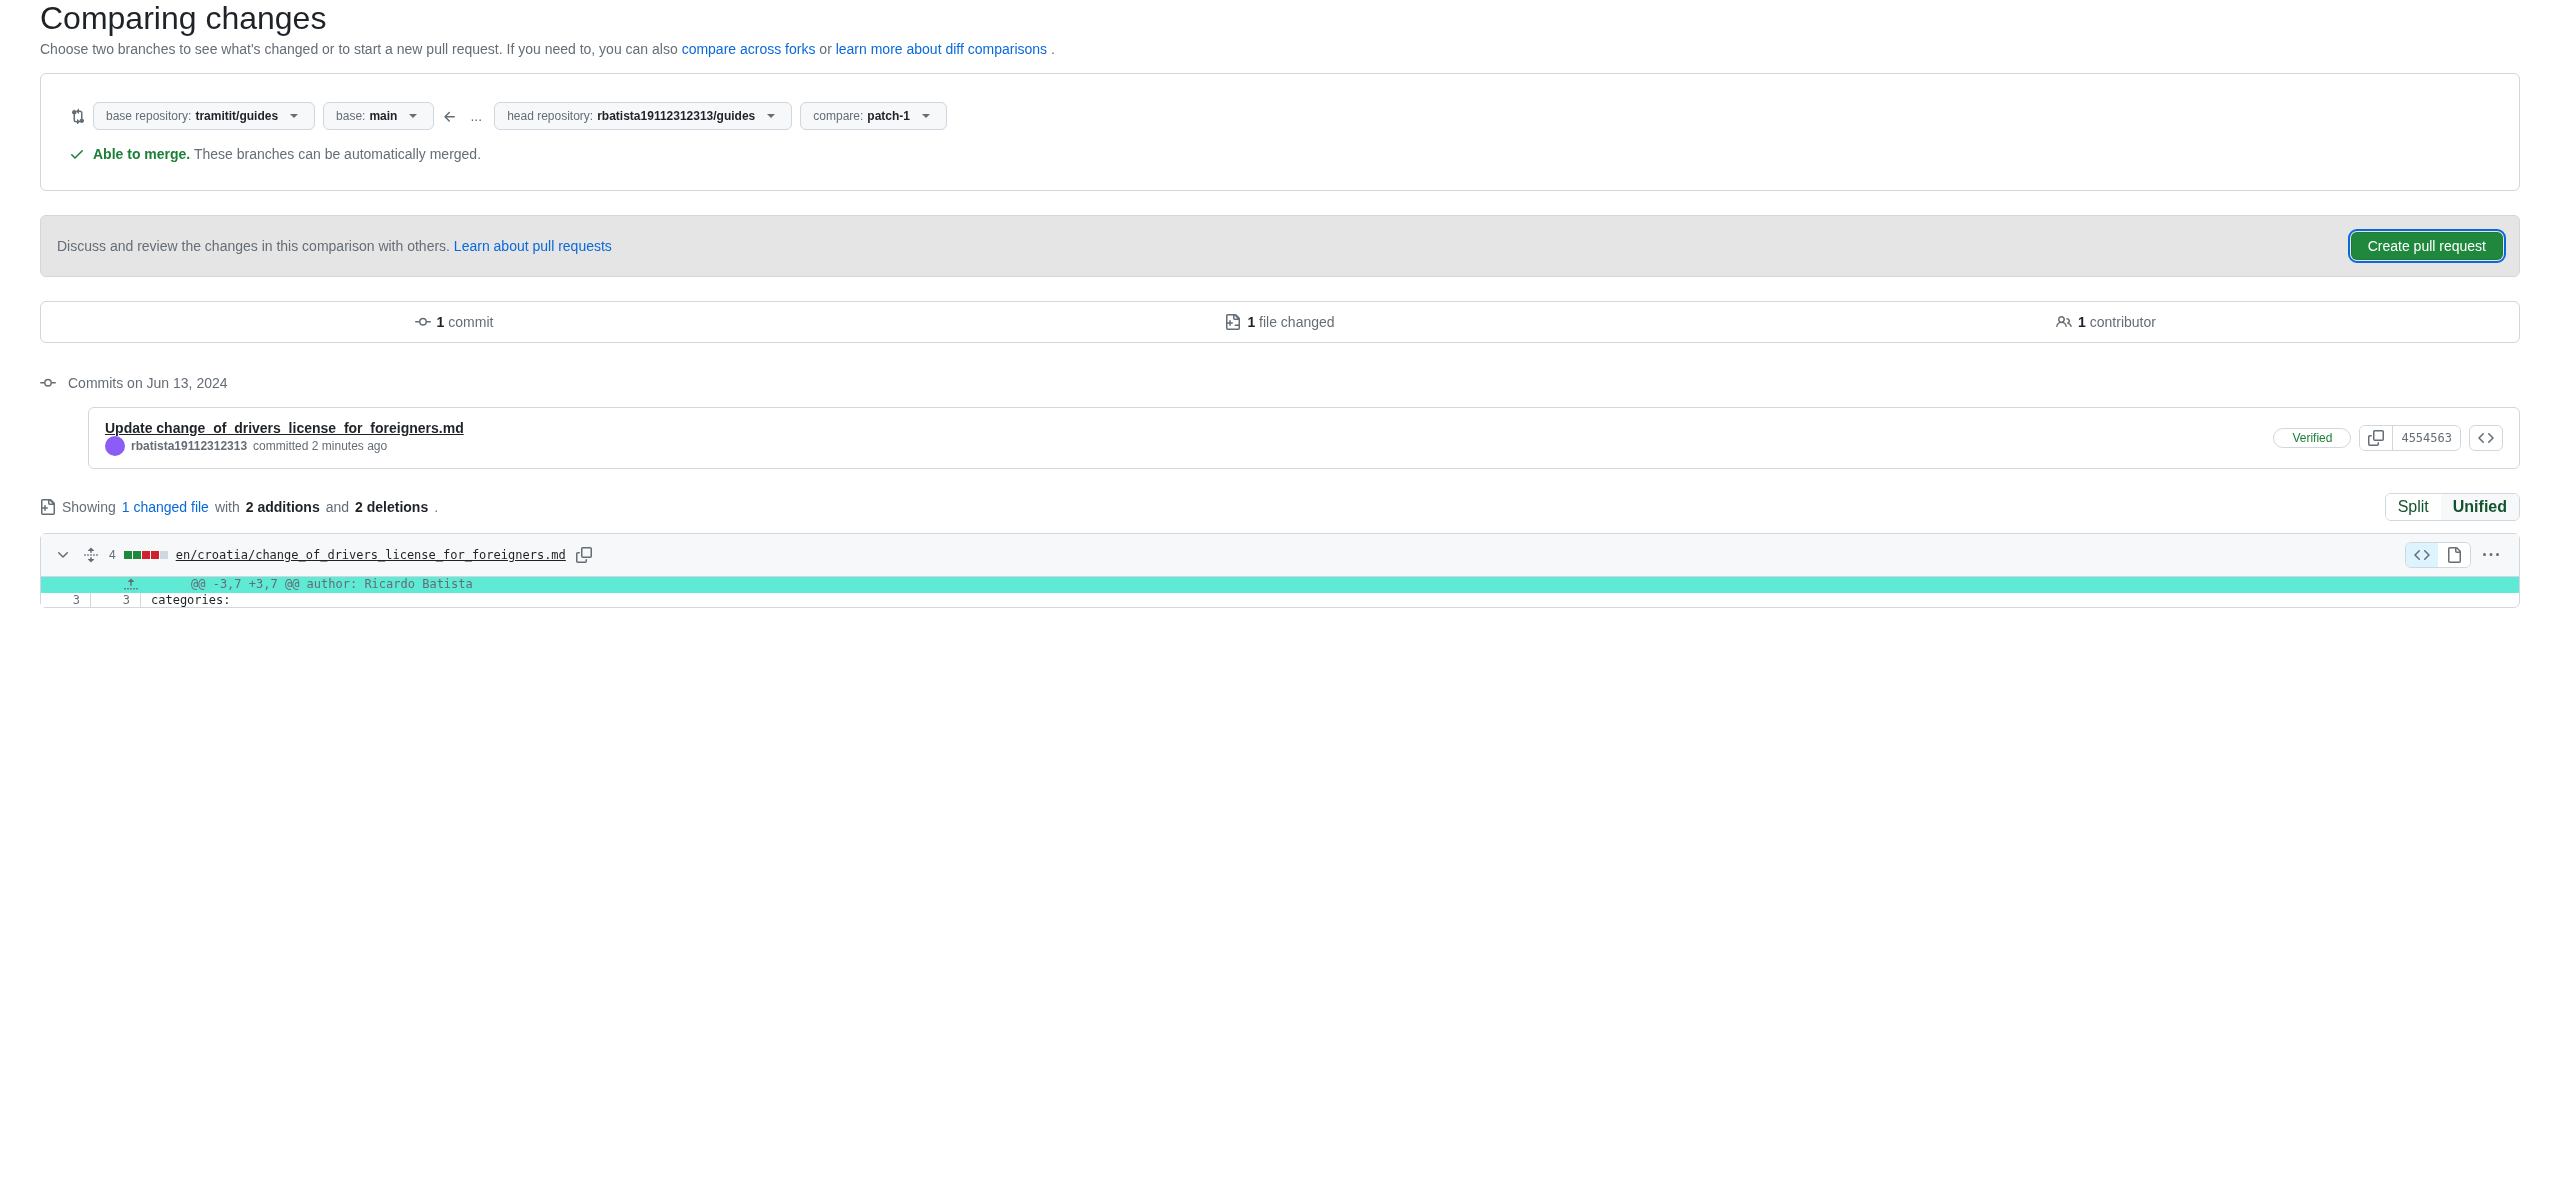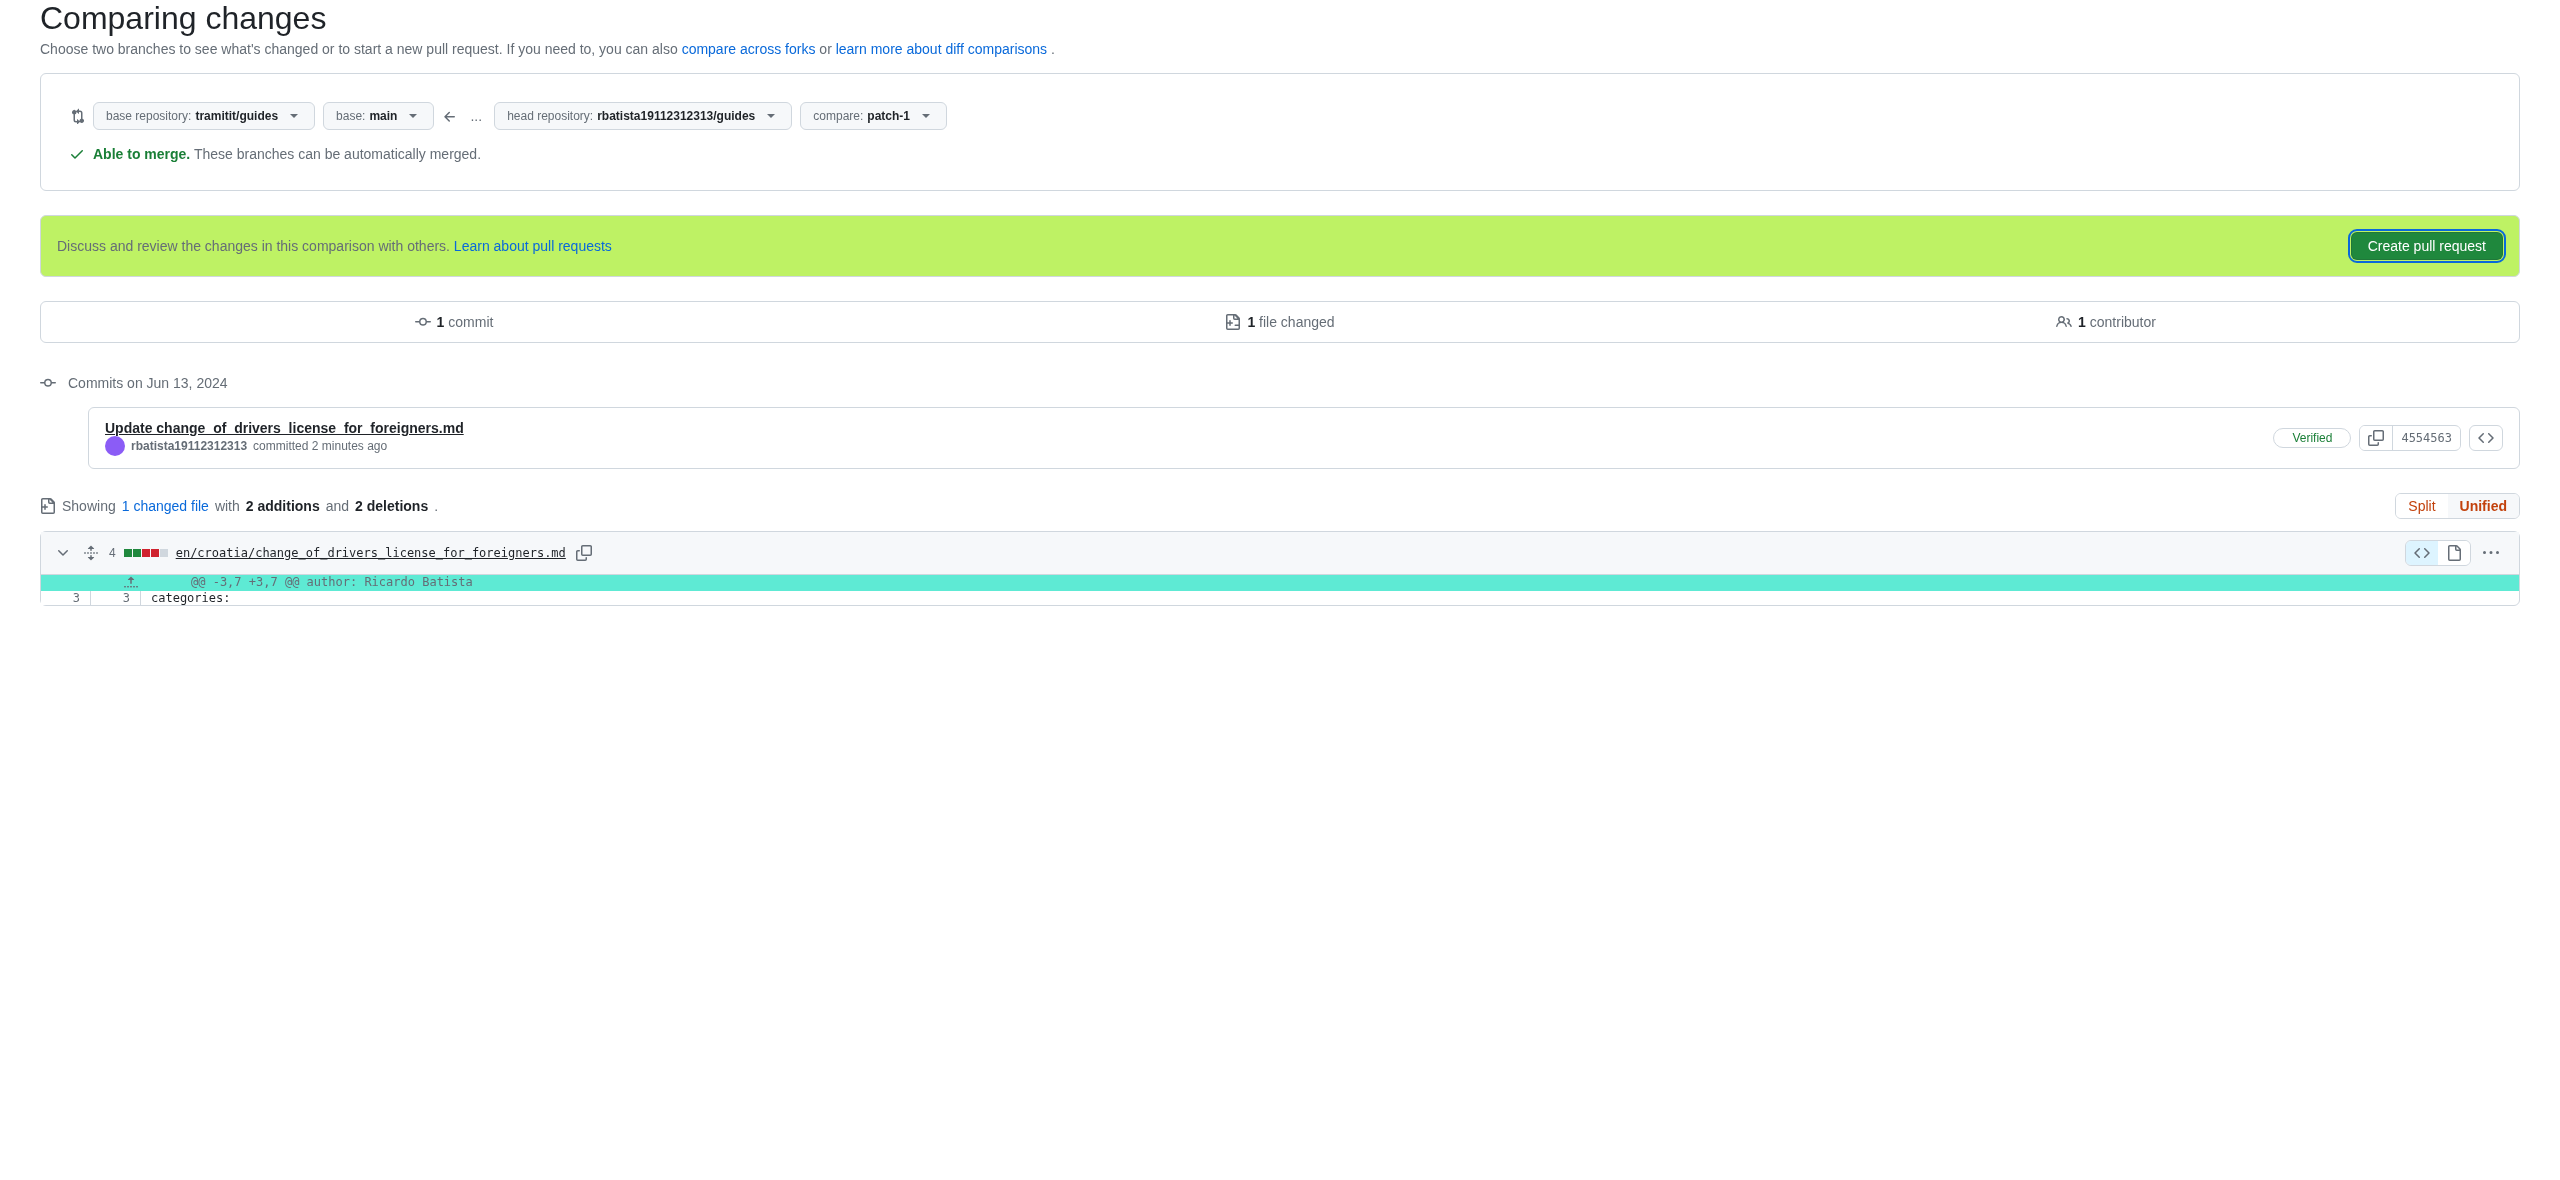--- a/index.html
+++ b/index.html
@@ -85,21 +85,21 @@
       font-weight: 600;
     }
     .discuss-box {
       border: 1px solid #d0d7de;
       border-radius: 6px;
       padding: 16px;
       margin-bottom: 24px;
       display: flex;
       align-items: center;
       justify-content: space-between;
-      background: #bef264;
+      background: #e5e5e5;
     }
     .discuss-text {
       color: #656d76;
     }
     .discuss-text a {
       color: #0969da;
       text-decoration: none;
     }
     .create-pr-btn {
       background: #1f883d;
@@ -241,23 +241,23 @@
     .view-toggle {
       display: flex;
       border: 1px solid #d0d7de;
       border-radius: 6px;
       overflow: hidden;
     }
     .view-toggle button {
       padding: 4px 12px;
       border: none;
       background: #ffffff;
-      color: #c2410c;
-      cursor: pointer;
-      font-size: 14px;
+      color: #14532d;
+      cursor: pointer;
+      font-size: 16px;
     }
     .view-toggle button.active {
       background: #f6f8fa;
       font-weight: 600;
     }
     .file-diff {
       border: 1px solid #d0d7de;
       border-radius: 6px;
     }
     .file-header {

